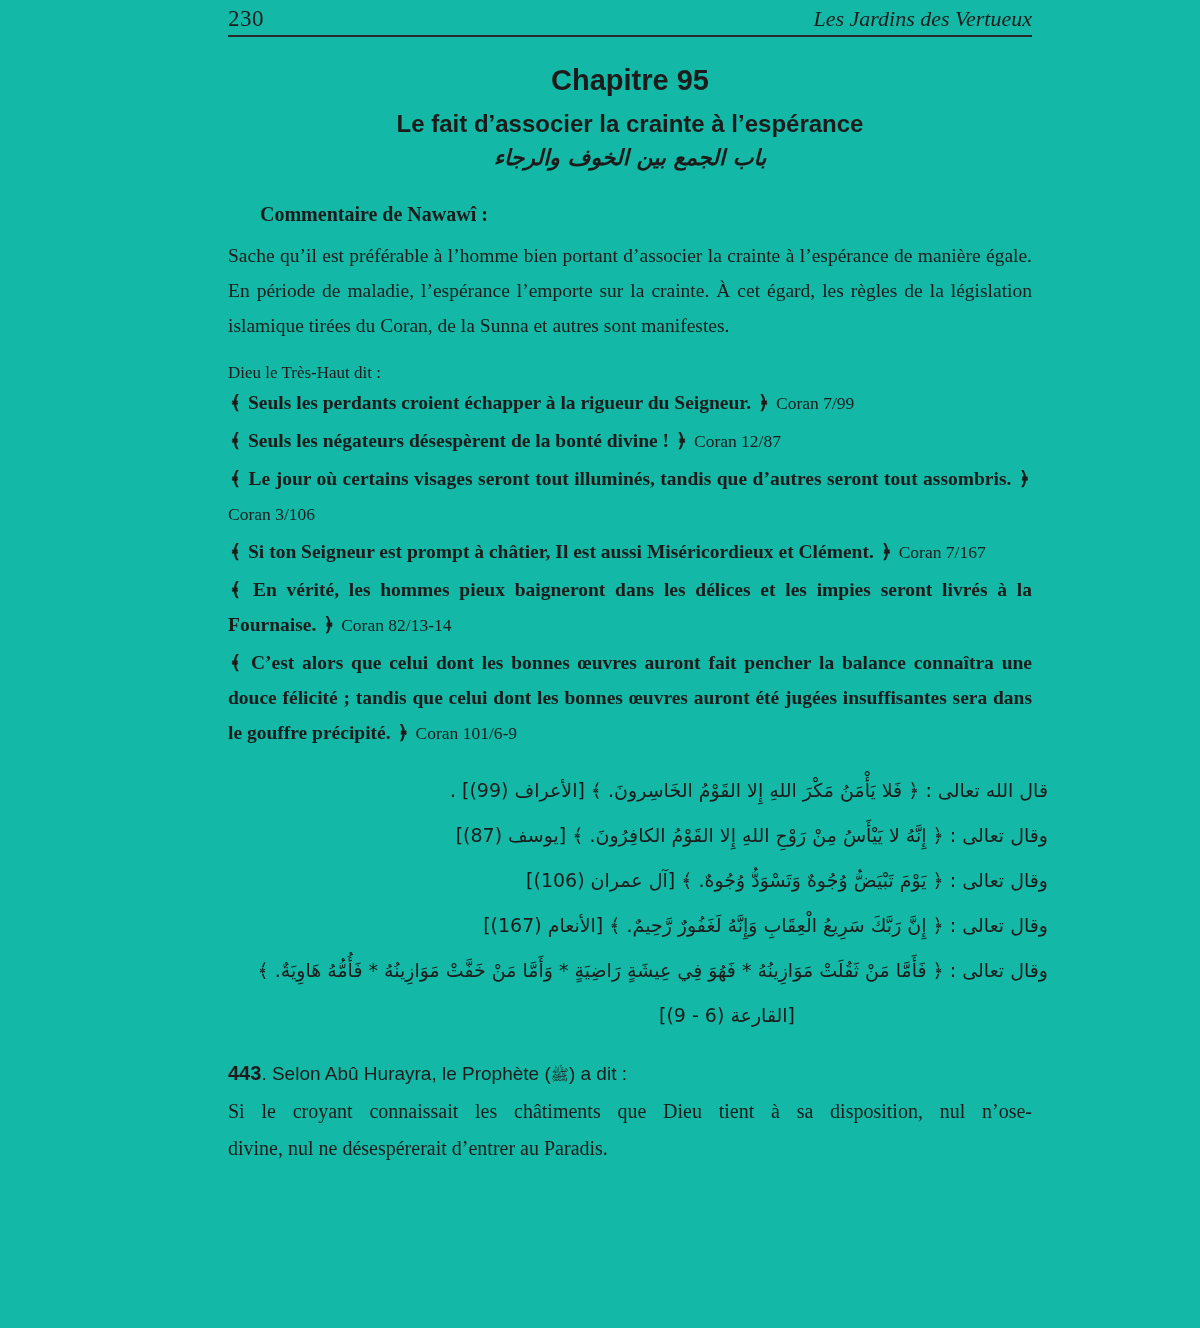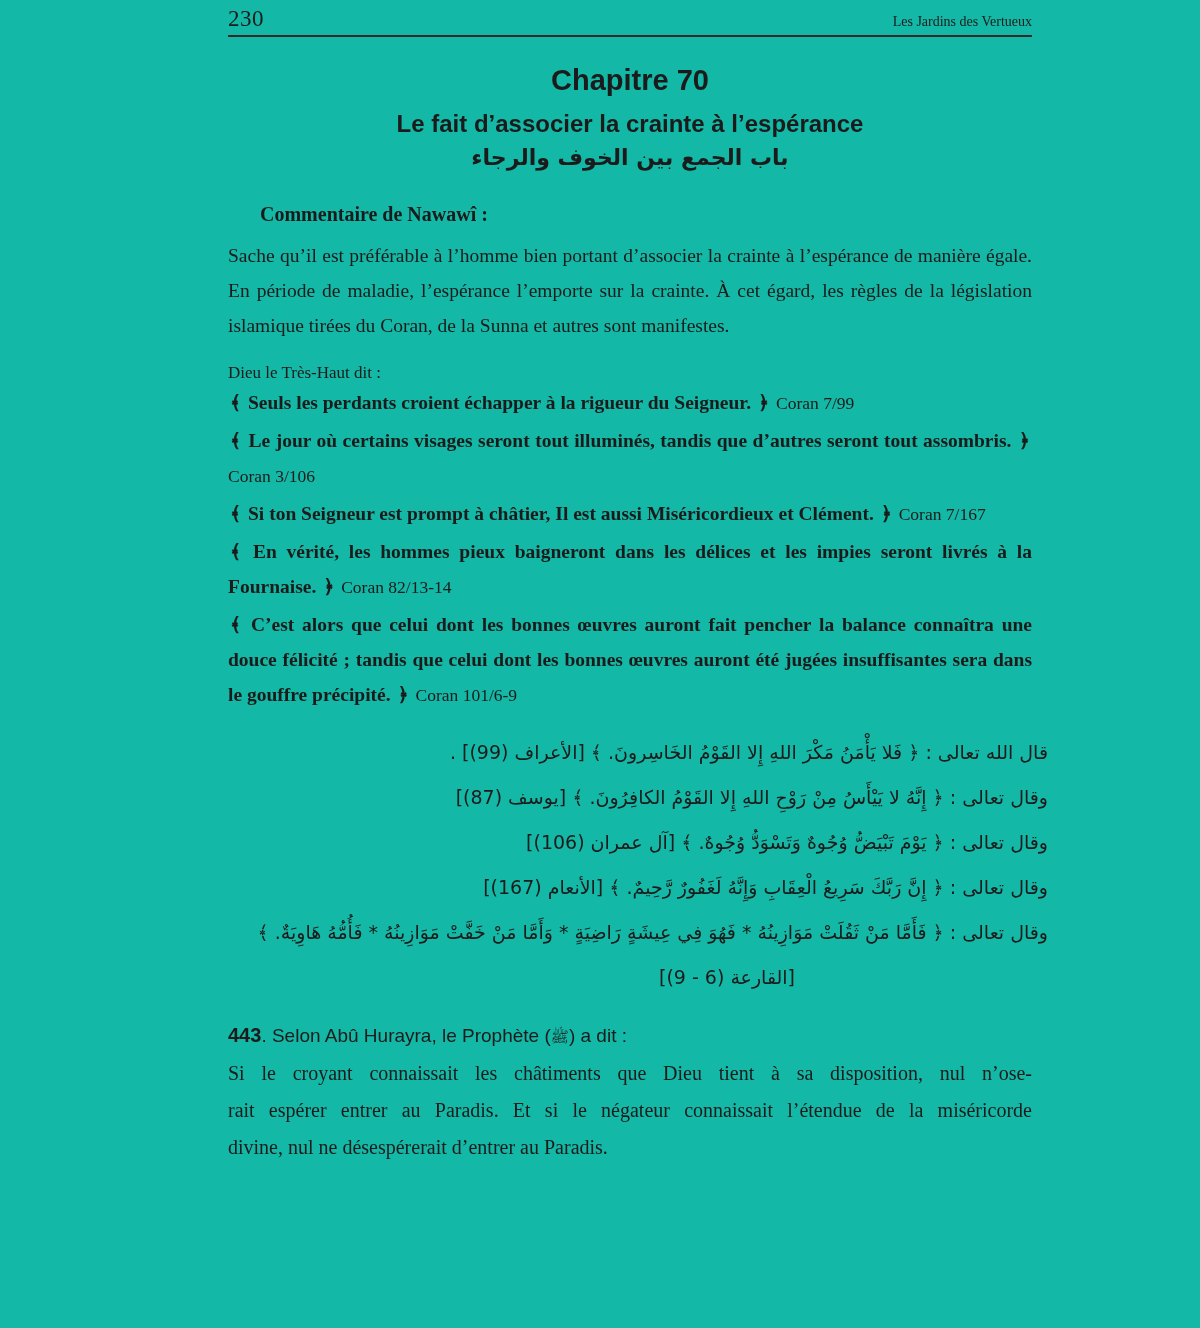--- a/index.html
+++ b/index.html
@@ -14,30 +14,30 @@
     box-sizing:border-box;
   }
   .content { margin:0 168px 0 228px; } 
 
   
   .running-head {
     display:flex; justify-content:space-between; align-items:baseline;
     padding-top:6px;
   }
   .pg-num { font-size:23px; letter-spacing:0.5px; }
-  .book-title { font-size:14px; }
+  .book-title { font-style:italic; font-size:22px; }
   .head-rule { border:none; border-top:2px solid #2a2a2a; margin:3px 0 0 0; }
 
   
   .chapter { text-align:center; font-family:"Liberation Sans", sans-serif; }
   .chapter-no { font-size:29px; font-weight:bold; margin-top:27px; }
   .chapter-fr { font-size:24px; font-weight:bold; margin-top:13px; }
   .chapter-ar {
     direction:rtl; font-family:"DejaVu Sans", sans-serif;
-    font-size:22px; font-weight:bold; margin-top:7px;
+    font-size:22px; font-weight:bold; margin-top:7px;font-style:italic;
   }
 
   
   .comm-head { font-size:20px; font-weight:bold; margin-top:33px;margin-left:32px; }
   .comm-body {
     font-size:19.5px; line-height:35px; text-align:justify; margin-top:12px;
   }
   .comm-ar {
     direction:rtl; font-family:"DejaVu Sans", sans-serif;
     font-size:20px; line-height:50px;
@@ -80,33 +80,34 @@
 <div class="page">
   <div class="content">
 
     <div class="running-head">
       <span class="pg-num">230</span>
       <span class="book-title">Les Jardins des Vertueux</span>
     </div>
     <hr class="head-rule">
 
     <div class="chapter">
-      <div class="chapter-no">Chapitre 70</div>
+      <div class="chapter-no">Chapitre 95</div>
       <div class="chapter-fr">Le fait d’associer la crainte à l’espérance</div>
       <div class="chapter-ar">باب الجمع بين الخوف والرجاء</div>
     </div>
 
     <div class="comm-head">Commentaire de Nawawî :</div>
     <p class="comm-body">Sache qu’il est préférable à l’homme bien portant d’associer la crainte à l’espérance de manière égale. En période de maladie, l’espérance l’emporte sur la crainte. À cet égard, les règles de la législation islamique tirées du Coran, de la Sunna et autres sont manifestes.</p>
 
 
     <div class="verses-intro">Dieu le Très-Haut dit :</div>
 
     <p class="quote-fr"><span class="orn">﴾</span> <span>Seuls les perdants croient échapper à la rigueur du Seigneur.</span> <span class="orn">﴿</span> <span class="coran-ref">Coran 7/99</span></p>
 
+    <p class="quote-fr"><span class="orn">﴾</span> <span>Seuls les négateurs désespèrent de la bonté divine !</span> <span class="orn">﴿</span> <span class="coran-ref">Coran 12/87</span></p>
 
     <p class="quote-fr"><span class="orn">﴾</span> <span>Le jour où certains visages seront tout illuminés, tandis que d’autres seront tout assombris.</span> <span class="orn">﴿</span> <span class="coran-ref">Coran 3/106</span></p>
 
     <p class="quote-fr"><span class="orn">﴾</span> <span>Si ton Seigneur est prompt à châtier, Il est aussi Miséricordieux et Clément.</span> <span class="orn">﴿</span> <span class="coran-ref">Coran 7/167</span></p>
 
     <p class="quote-fr"><span class="orn">﴾</span> <span>En vérité, les hommes pieux baigneront dans les délices et les impies seront livrés à la Fournaise.</span> <span class="orn">﴿</span> <span class="coran-ref">Coran 82/13-14</span></p>
 
     <p class="quote-fr"><span class="orn">﴾</span> <span>C’est alors que celui dont les bonnes œuvres auront fait pencher la balance connaîtra une douce félicité ; tandis que celui dont les bonnes œuvres auront été jugées insuffisantes sera dans le gouffre précipité.</span> <span class="orn">﴿</span> <span class="coran-ref">Coran 101/6-9</span></p>
 
     <div class="verses-ar">
@@ -115,18 +116,17 @@
       <div class="verse-line">وقال تعالى : ﴿ يَوْمَ تَبْيَضُّ وُجُوهٌ وَتَسْوَدُّ وُجُوهٌ. ﴾ [آل عمران (106)]</div>
       <div class="verse-line">وقال تعالى : ﴿ إِنَّ رَبَّكَ سَرِيعُ الْعِقَابِ وَإِنَّهُ لَغَفُورٌ رَّحِيمٌ. ﴾ [الأنعام (167)]</div>
       <div class="verse-line">وقال تعالى : ﴿ فَأَمَّا مَنْ ثَقُلَتْ مَوَازِينُهُ * فَهُوَ فِي عِيشَةٍ رَاضِيَةٍ * وَأَمَّا مَنْ خَفَّتْ مَوَازِينُهُ * فَأُمُّهُ هَاوِيَةٌ. ﴾</div>
       <div class="verse-line verse-ref-line">[القارعة (6 - 9)]</div>
     </div>
 
     <div class="hadith-intro"><span class="hadith-no">443</span><span>. Selon Abû Hurayra, le Prophète (</span><span class="saw-seal">ﷺ</span><span>) a dit :</span></div>
 
     <div class="hadith-body">
       <div class="fill-line">Si le croyant connaissait les châtiments que Dieu tient à sa disposition, nul n’ose-</div>
-      <div class="fill-line">rait espérer entrer au Paradis. Et si le négateur connaissait l’étendue de la miséricorde</div>
       <div><span>divine, nul ne désespérerait d’entrer au Paradis.</span> </div>
     </div>
 
   </div>
 </div>
 
 </body></html>

